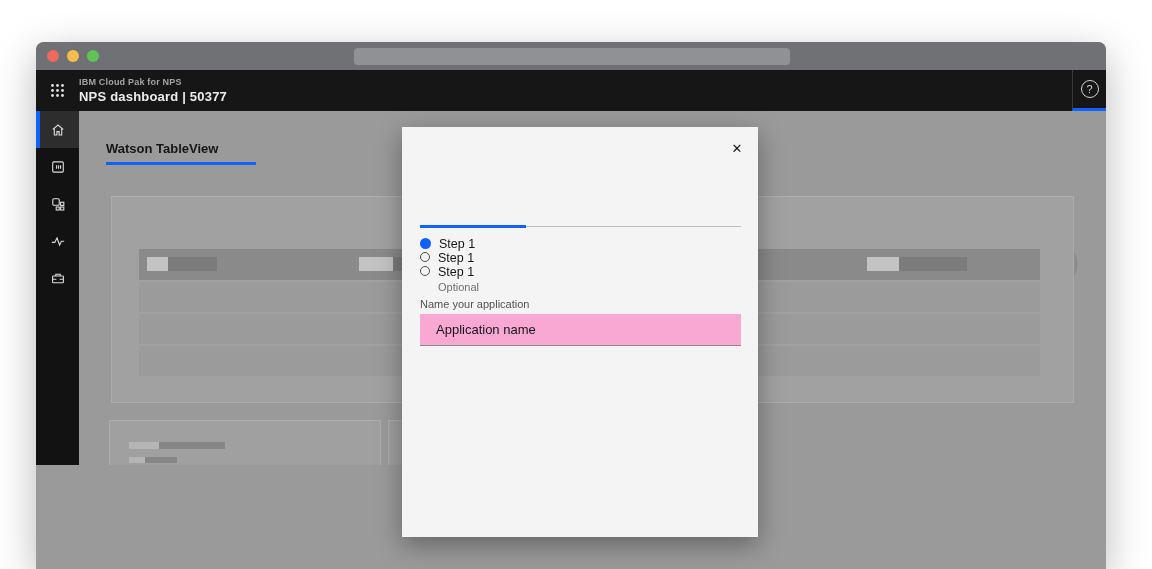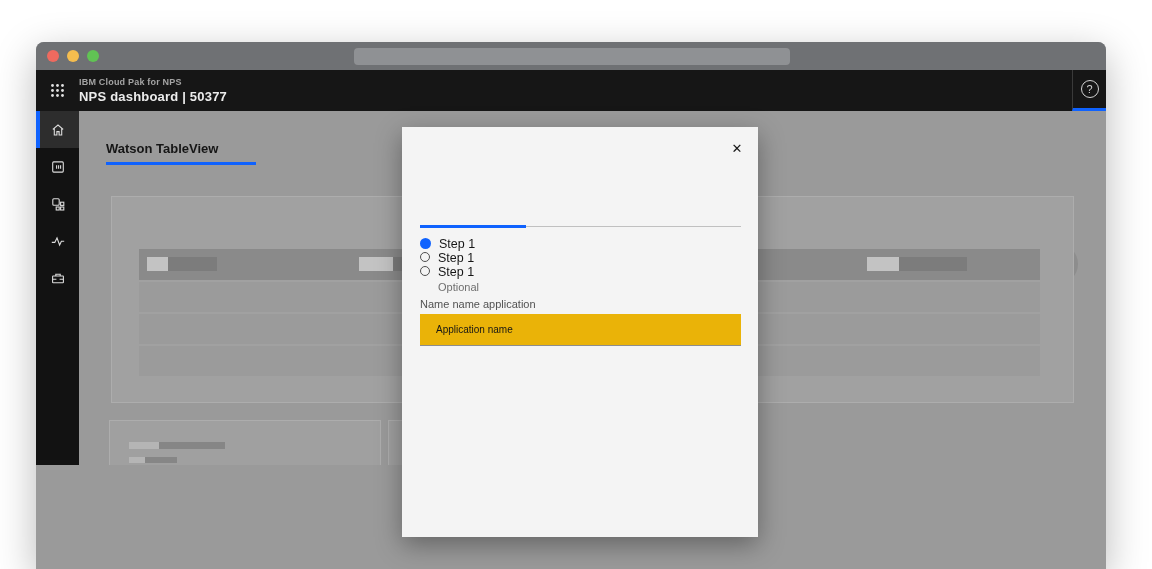--- a/index.html
+++ b/index.html
@@ -91,22 +91,22 @@
   .p-current { position:absolute; left:0; top:0; width:106px; height:3px; background:#0f62fe; }
   .p-steps { display:flex; margin-top:9px;flex-direction:column; }
   .p-step { width:107px; display:flex; gap:8px; cursor:pointer; }
   .p-dot { width:11px; height:11px; border-radius:50%; margin-top:1px; flex:none; }
   .p-dot.filled { background:#0f62fe; }
   .p-dot.empty { border:1.5px solid #4f4f4f; width:10px; height:10px; background:transparent; }
   .p-label { font-size:12.5px; color:#161616; }
   .p-optional { font-size:11px; color:#6f6f6f; margin-top:2px; }
   .form-label { position:absolute; left:18px; top:171px; font-size:11px; color:#525252; }
   .app-input { position:absolute; left:18px; right:17px; top:187px; height:32px;
-               background:#eab308; border:none; border-bottom:1px solid #8d8d8d;
-               padding:0 16px; font-size:10px; color:#161616;
+               background:#f9a8d4; border:none; border-bottom:1px solid #8d8d8d;
+               padding:0 16px; font-size:13px; color:#161616;
                font-family:"Liberation Sans", sans-serif; width:321px; }
   .next-btn { position:absolute; left:18px; right:17px; top:236px; height:35px;
               background:#0f62fe; border:none; color:#ffffff; font-size:13px;
               display:flex; align-items:center; justify-content:space-between;
               padding:0 15px 0 16px; cursor:pointer; font-family:"Liberation Sans", sans-serif; }
   .next-arrow { font-size:14px; }
 </style>
 </head>
 <body>
 
@@ -306,17 +306,17 @@
         <div class="p-step">
           <span class="p-dot empty"></span>
           <span>
             <div class="p-label">Step 1</div>
             <div class="p-optional">Optional</div>
           </span>
         </div>
       </div>
     </div>
 
-    <div class="form-label">Name name application</div>
+    <div class="form-label">Name your application</div>
     <input class="app-input" type="text" value="Application name" style="">
 
   </div>
 </div>
 
 </body></html>

